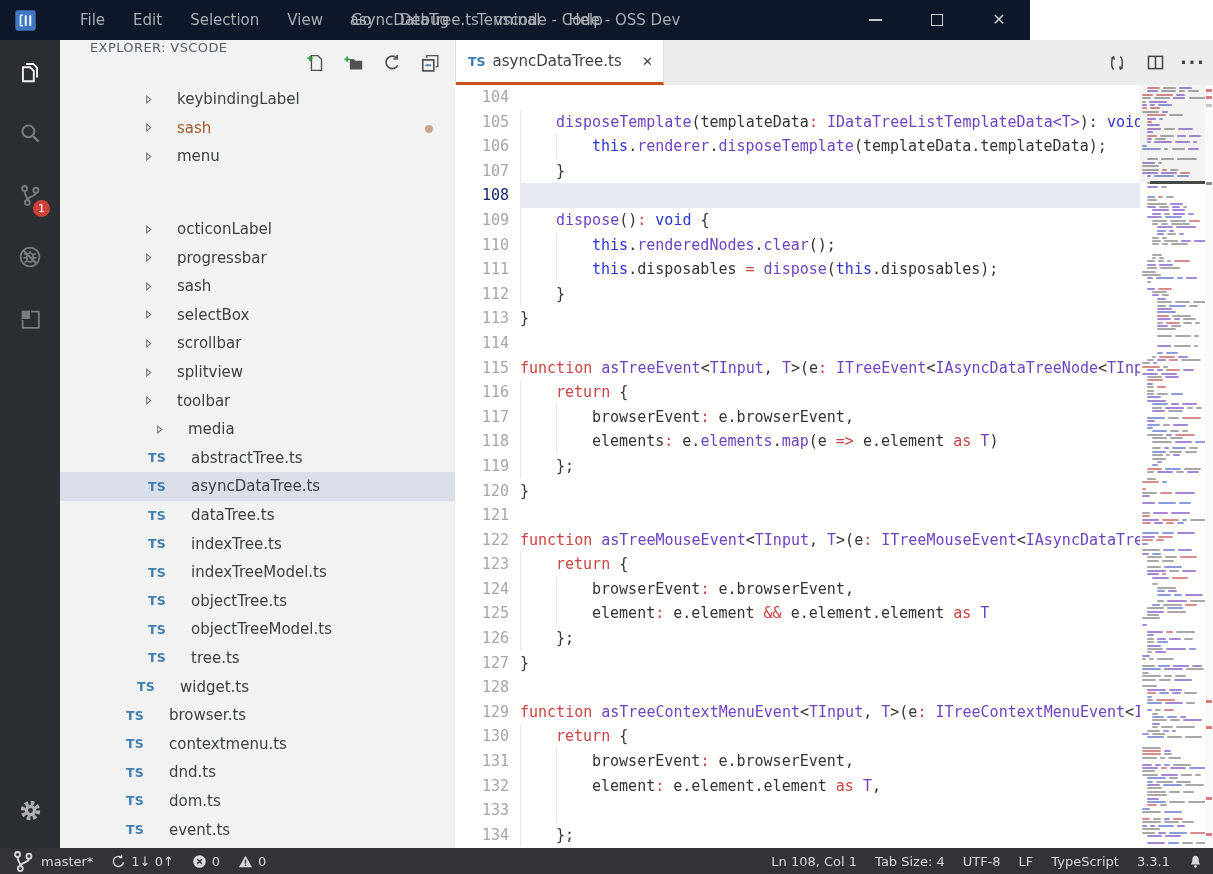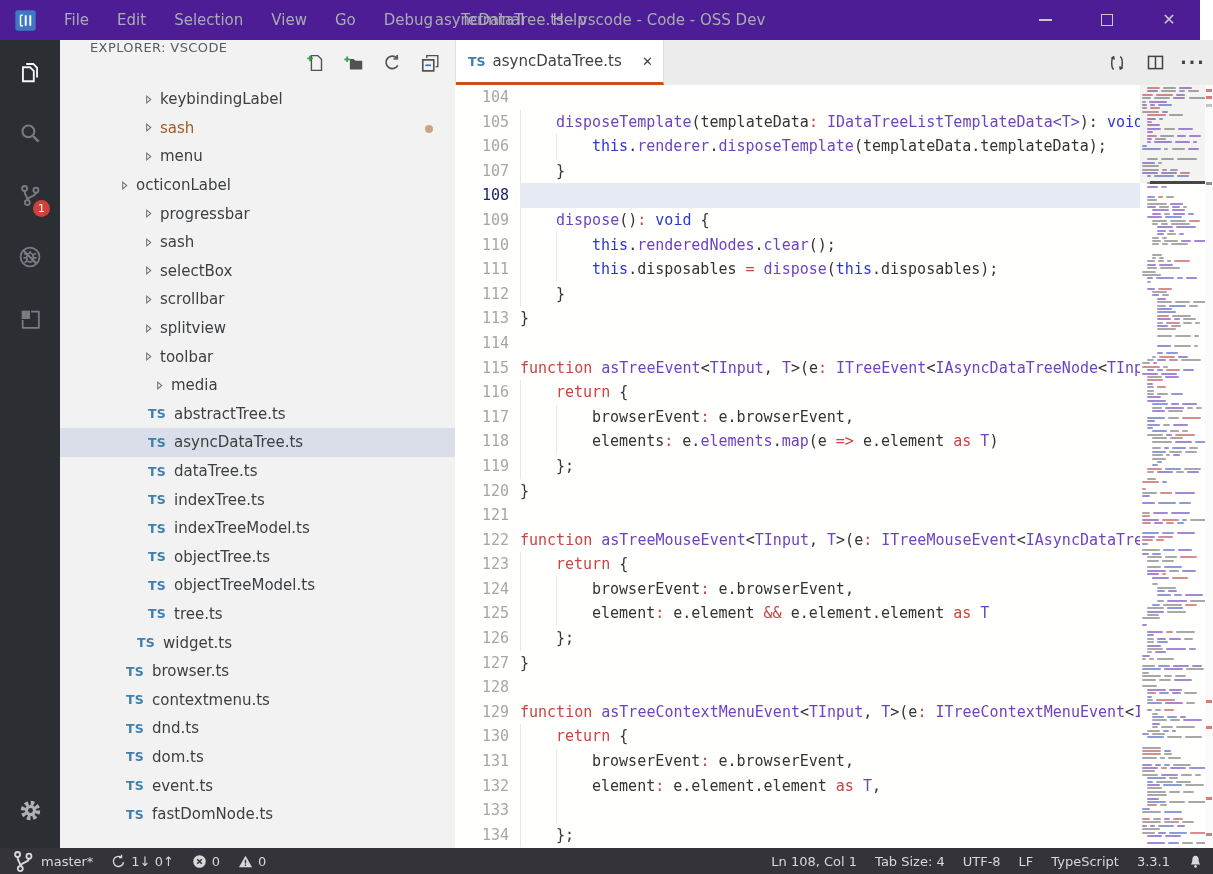--- a/index.html
+++ b/index.html
@@ -1,21 +1,21 @@
 <!DOCTYPE html>
 <html><head>
 <meta charset="utf-8">
 <style>
   * { box-sizing: border-box; margin: 0; padding: 0; }
   html,body { width:1213px; height:874px; overflow:hidden; }
   body { font-family:"DejaVu Sans","Liberation Sans",sans-serif; position:relative; background:#fff; }
   #app { position:absolute; inset:0; width:1213px; height:874px; }
 
   
-  #titlebar { position:absolute; left:0; top:0; width:1200px; height:40px; background:#4c1d95; display:flex; align-items:center; }
+  #titlebar { position:absolute; left:0; top:0; width:1030px; height:40px; background:#0f172a; display:flex; align-items:center;gap:16px; }
   #logo { width:25px; height:25px; margin:0 12px 0 13px; }
   .mi { color:#a9adb2; font-size:15px; padding:0 14px; height:40px; line-height:40px; cursor:default; }
   #win-title { position:absolute; left:0; right:0; text-align:center; color:#a9adb2; font-size:15px; pointer-events:none; }
   #win-controls { position:absolute; right:0; top:0; height:40px; display:flex; align-items:center; }
   .wc { width:62px; height:40px; display:flex; align-items:center; justify-content:center; color:#c9c9c9; }
   .wc .min { width:13px; height:2px; background:#c9c9c9; }
   .wc .max { width:12px; height:12px; border:1.4px solid #c9c9c9; }
   .wc .cls { font-size:16px; line-height:1; }
 
   
@@ -25,21 +25,21 @@
   .ai .badge { position:absolute; right:10px; bottom:9px; min-width:17px; height:17px; border-radius:50%; background:#ce4239; color:#fff; font-size:11px; display:flex; align-items:center; justify-content:center; }
   #ab-bottom { position:absolute; left:0; bottom:12px; width:60px; }
   #ab-bottom .ai { color:#aeb0b3; height:52px; }
 
   
   #sidebar { position:absolute; left:60px; top:40px; width:395px; height:808px; background:#f2f2f2; overflow:hidden; }
   #sb-header { height:45px; display:flex; padding:0 14px 0 30px; }
   #sb-title { font-size:13px; color:#565d65; letter-spacing:.4px; flex:1; }
   #sb-actions { display:flex; gap:16px; align-items:center; color:#515151; }
   .sb-act { width:22px; height:22px; display:flex; align-items:center; justify-content:center; }
-  .row { height:28.6px; display:flex; align-items:center; font-size:15px; color:#3c4043; position:relative; cursor:default; }
+  .row { height:28.6px; display:flex; align-items:center; font-size:15px; color:#3c4043; position:relative; cursor:default;gap:17px; }
   .row.selected { background:#d9dee8; }
   .row .tw { width:11px; height:11px; margin-right:6px; flex:none; display:flex; align-items:center; }
   .row .ts { color:#3e7fb0; font-weight:bold; font-size:12.5px; width:20px; margin-right:6px; flex:none; letter-spacing:.3px; }
   .row .lbl { white-space:nowrap; }
   .row .lbl.mod { color:#9e5a2b; }
   .row .dot { position:absolute; right:22px; top:11px; width:8px; height:8px; border-radius:50%; background:#c6a68a; }
 
   
   #tabbar { position:absolute; left:455px; top:40px; width:758px; height:45px; background:#ececec; border-left:1px solid #e0e0e0; display:flex; }
   #tab-active { width:208px; height:45px; background:#fff; border-right:1px solid #dedede; border-bottom:3px solid #cb4e1e; display:flex; align-items:center; padding:0 10px 0 12px; }
@@ -229,21 +229,21 @@
           <span class="dot"></span>
         </div>
         <div class="row" style="padding-left: 83px;">
           <span class="tw">
             <svg viewBox="0 0 12 12" width="11" height="11">
               <path d="M4 2.2 L8.5 6 L4 9.8 Z" fill="none" stroke="#6b6e73" stroke-width="1.1"></path>
             </svg>
           </span>
           <span class="lbl">menu</span>
         </div>
-        <div class="row" style="padding-left: 59px;">
+        <div class="row" style="padding-left: 83px; margin-top: 44px;">
           <span class="tw">
             <svg viewBox="0 0 12 12" width="11" height="11">
               <path d="M4 2.2 L8.5 6 L4 9.8 Z" fill="none" stroke="#6b6e73" stroke-width="1.1"></path>
             </svg>
           </span>
           <span class="lbl">octiconLabel</span>
         </div>
         <div class="row" style="padding-left: 83px;">
           <span class="tw">
             <svg viewBox="0 0 12 12" width="11" height="11">

